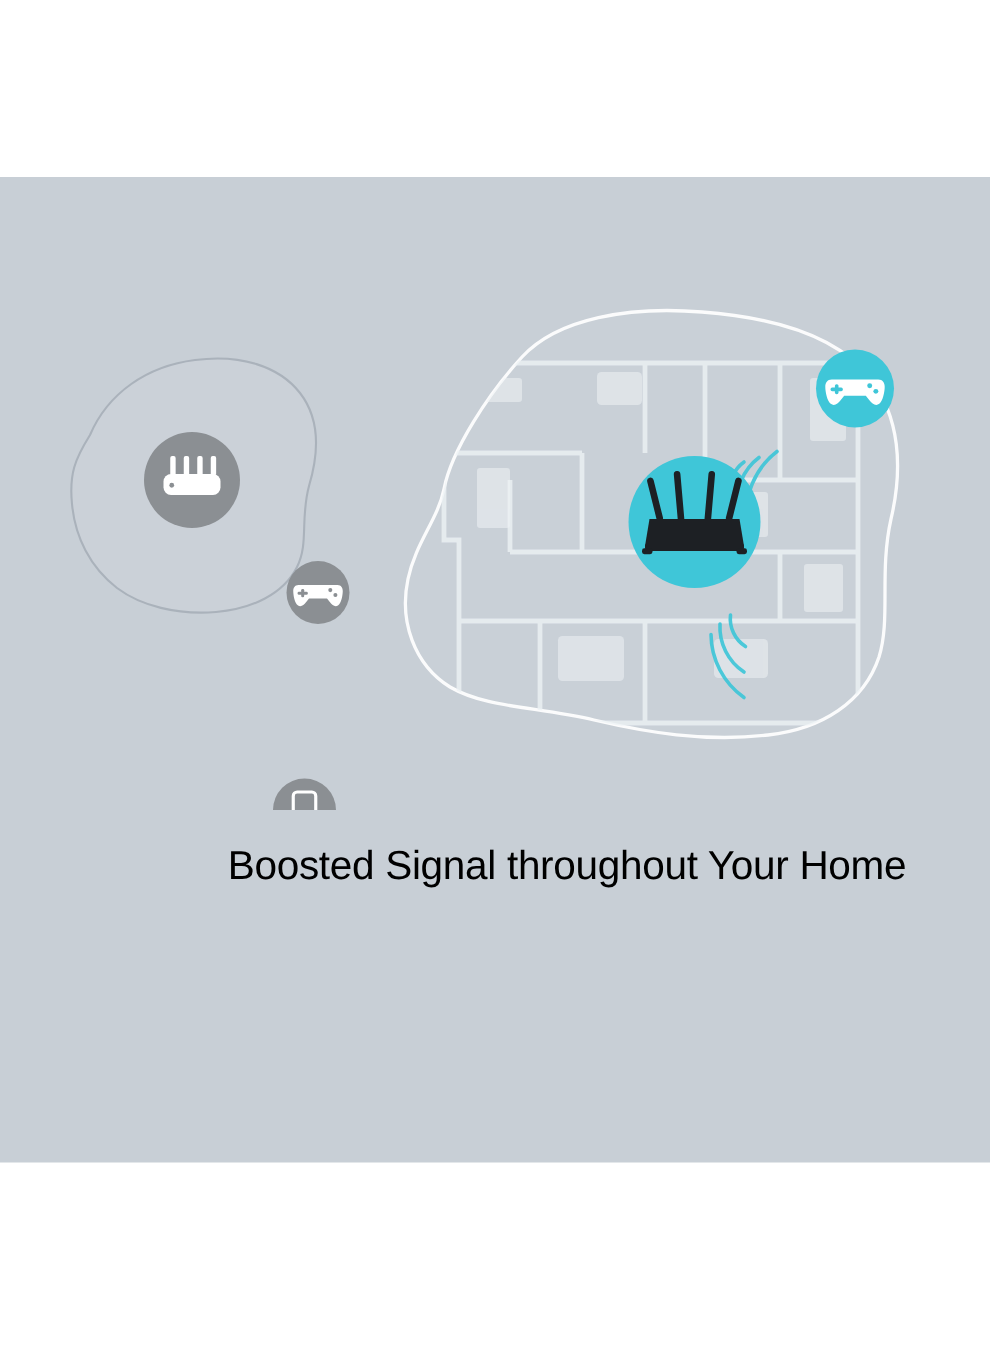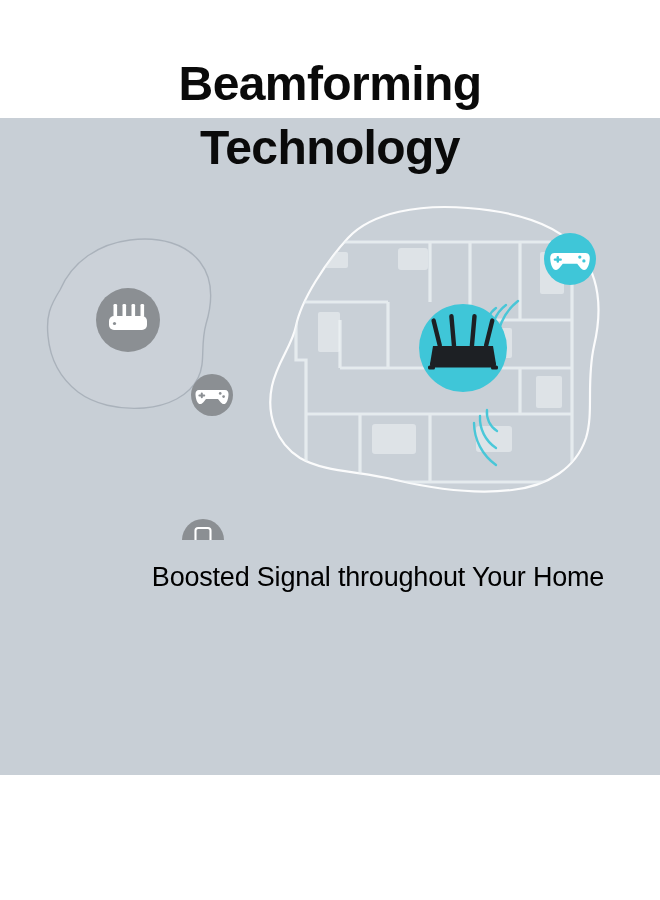--- a/index.html
+++ b/index.html
@@ -66,24 +66,20 @@
   }
   #stage svg { display: block; }
 </style>
 </head>
 <body>
 
 <div id="page">
 
   <div id="panel"></div>
 
-  <div id="headline">
-    <span class="ln">Beamforming</span>
-    <span class="ln">Technology</span>
-  </div>
 
   <div id="stage">
     <svg width="660" height="340" viewBox="0 0 660 340" xmlns="http://www.w3.org/2000/svg">
 
       <defs>
         <clipPath id="rightBlobClip">
           <path d="M348,38
                    C 372,12 420,4 468,8
                    C 520,12 560,26 580,52
                    C 600,78 602,112 594,146

